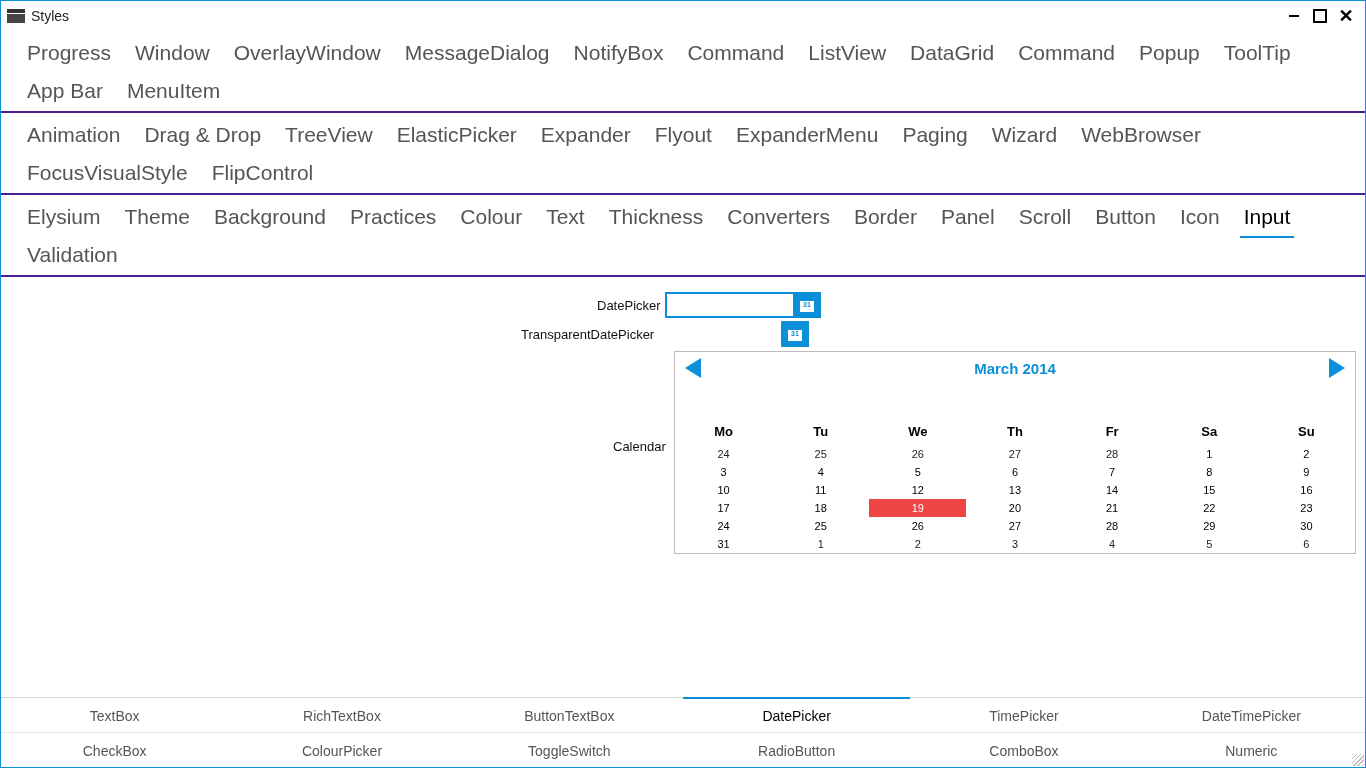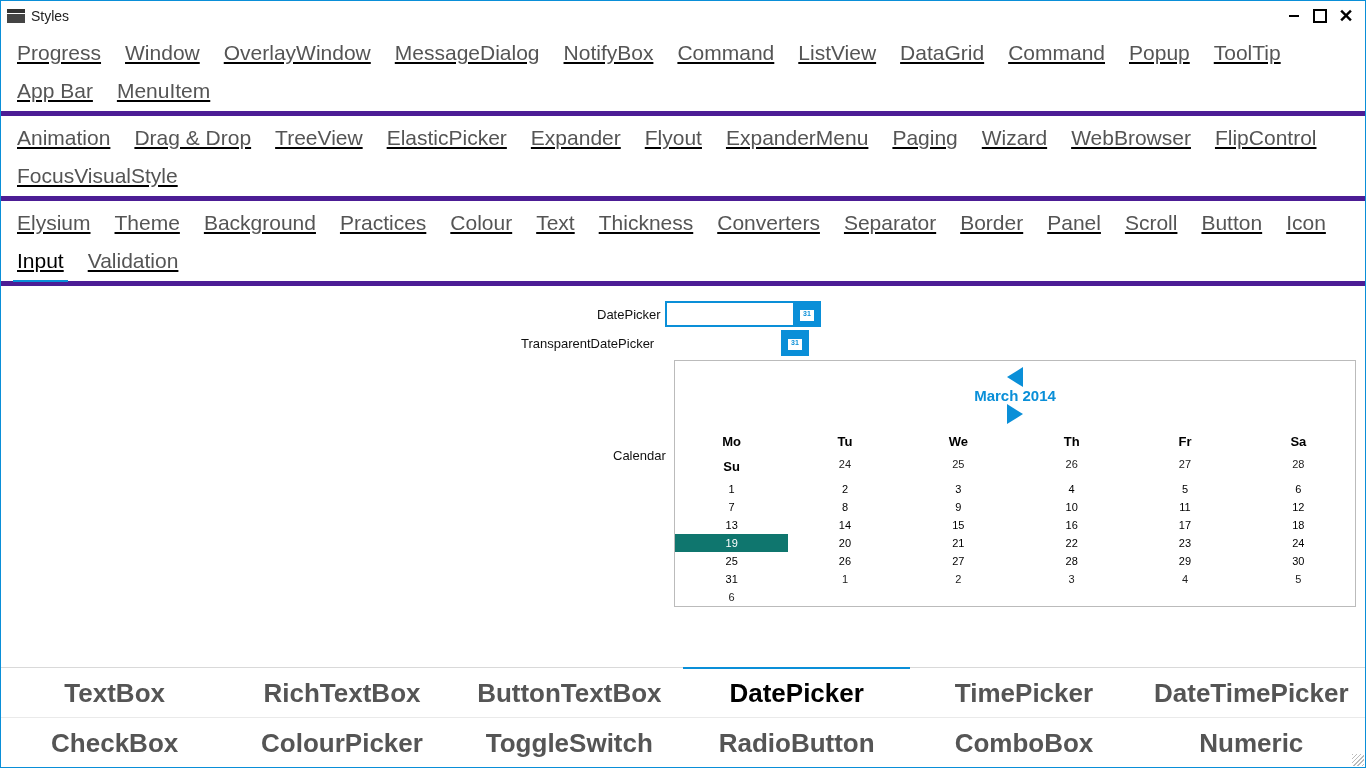--- a/index.html
+++ b/index.html
@@ -13,54 +13,54 @@
   .titlebar .app-icon::after  { content:""; position:absolute; top:5px; left:0; width:18px; height:9px; background:#444; }
   .titlebar .title { font-size: 14px; color:#222; }
   .titlebar .spacer { flex: 1; }
   .winbtn { width: 26px; height: 22px; display:flex; align-items:center; justify-content:center; font-size:14px; font-weight:bold; cursor:default; }
   .winbtn.min::after { content:""; width:10px; height:2px; background:#000; display:block; }
   .winbtn.max { position:relative; }
   .winbtn.max::after { content:""; width:10px; height:10px; border:2px solid #000; display:block; }
   .winbtn.close { font-size:18px; line-height:18px; }
 
   
-  .tabstrip { display:flex; flex-wrap:wrap; border-bottom:5px solid #4c1d95; padding: 4px 4px 0 4px; text-decoration: underline; }
+  .tabstrip { display:flex; flex-wrap:wrap; border-bottom:2px solid #4c1d95; padding: 4px 4px 0 14px; }
   .tab { padding: 6px 12px 8px 12px; font-size: 21px; color:#555; cursor:default; position:relative; }
   .tab.selected { color:#000000; }
   .tab.selected::after { content:""; position:absolute; left:8px; right:8px; bottom:-1px; height:2px; background:#0a8fd8; }
 
   
   .content { flex:1; position:relative; }
   .form-row { display:flex; align-items:center; position:absolute; }
   .form-label { font-size:13px; color:#111; text-align:right; margin-right:8px; }
   .dp-wrap { display:flex; align-items:center; }
   .dp-input { width:128px; height:26px; border:2px solid #0a8fd8; border-right:none; background:#fff; }
   .dp-btn { width:28px; height:26px; background:#0a8fd8; display:flex; align-items:center; justify-content:center; }
   .dp-btn .cal-icon { width:14px; height:14px; background:#fff; position:relative; }
   .dp-btn .cal-icon::before { content:""; position:absolute; top:0; left:0; right:0; height:3px; background:#0a8fd8; }
   .dp-btn .cal-icon::after { content:"31"; position:absolute; top:3px; left:0; right:0; text-align:center; font-size:7px; color:#0a8fd8; font-weight:bold; }
 
   
   .calendar { position:absolute; border:1px solid #bbb; background:#fff; width:682px; }
-  .cal-header { display:flex; align-items:center; justify-content:space-between; padding:6px 10px;flex-direction:column; }
+  .cal-header { display:flex; align-items:center; justify-content:space-between; padding:6px 10px; }
   .cal-nav { width:0; height:0; cursor:default; }
   .cal-nav.prev { border-top:10px solid transparent; border-bottom:10px solid transparent; border-right:16px solid #0a8fd8; }
   .cal-nav.next { border-top:10px solid transparent; border-bottom:10px solid transparent; border-left:16px solid #0a8fd8; }
   .cal-title { color:#0a8fd8; font-weight:600; font-size:15px; }
-  .cal-grid { display:grid; grid-template-columns: repeat(6, 1fr); }
+  .cal-grid { display:grid; grid-template-columns: repeat(7, 1fr); margin-top: 36px; }
   .cal-head { text-align:center; font-weight:bold; font-size:13px; padding:4px 0 6px 0; }
   .cal-cell { text-align:center; font-size:11px; padding:3px 0; cursor:default; }
   .cal-cell.other { color:#222; }
-  .cal-cell.today { background:#0f766e; color:#fff; }
+  .cal-cell.today { background:#ef4444; color:#fff; }
 
   
   .bottom-tabs { border-top:1px solid #d9d9d9; }
   .bottom-row { display:flex; border-bottom:1px solid #eaeaea; }
   .bottom-row:last-child { border-bottom:none; }
-  .btab { flex:1; text-align:center; padding:10px 0 8px 0; font-size:26px; color:#555; cursor:default; position:relative;font-weight:bold; }
+  .btab { flex:1; text-align:center; padding:10px 0 8px 0; font-size:14px; color:#555; cursor:default; position:relative; }
   .btab.selected { color:#000; }
   .btab.selected::before { content:""; position:absolute; top:-1px; left:0; right:0; height:2px; background:#0a8fd8; }
 
   .resize-grip { position:absolute; right:2px; bottom:2px; width:12px; height:12px;
     background: repeating-linear-gradient(135deg, #bbb 0 1px, transparent 1px 3px); }
 </style>
 </head>
 <body>
 
 <div class="titlebar">
@@ -91,33 +91,32 @@
     <div class="tab">Animation</div>
     <div class="tab">Drag &amp; Drop</div>
     <div class="tab">TreeView</div>
     <div class="tab">ElasticPicker</div>
     <div class="tab">Expander</div>
     <div class="tab">Flyout</div>
     <div class="tab">ExpanderMenu</div>
     <div class="tab">Paging</div>
     <div class="tab">Wizard</div>
     <div class="tab">WebBrowser</div>
+    <div class="tab">FocusVisualStyle</div>
     <div class="tab">FlipControl</div>
-    <div class="tab">FocusVisualStyle</div>
   </div>
 <div class="tabstrip" id="toprow3">
     <div class="tab">Elysium</div>
     <div class="tab">Theme</div>
     <div class="tab">Background</div>
     <div class="tab">Practices</div>
     <div class="tab">Colour</div>
     <div class="tab">Text</div>
     <div class="tab">Thickness</div>
     <div class="tab">Converters</div>
-    <div class="tab">Separator</div>
     <div class="tab">Border</div>
     <div class="tab">Panel</div>
     <div class="tab">Scroll</div>
     <div class="tab">Button</div>
     <div class="tab">Icon</div>
     <div class="tab selected">Input</div>
     <div class="tab">Validation</div>
   </div>
 
 <div class="content">

